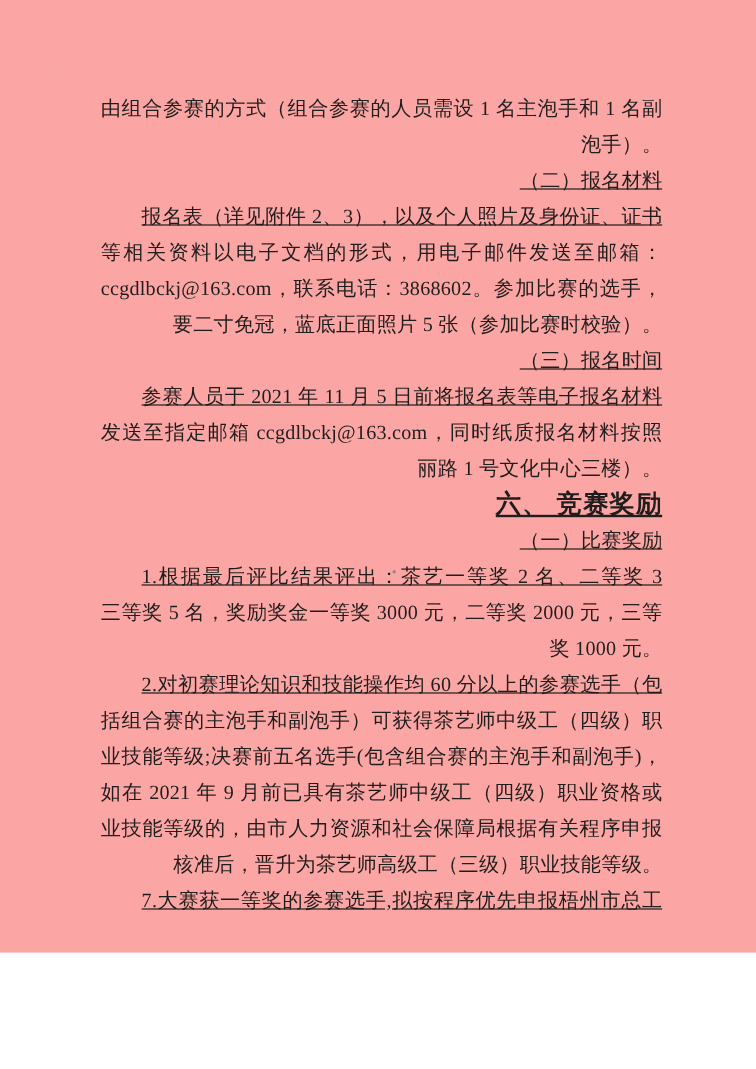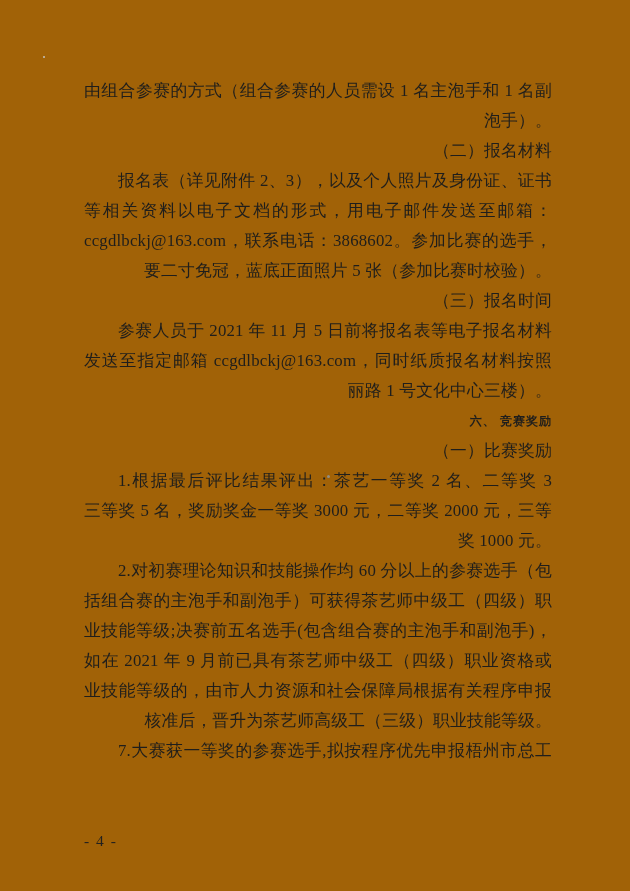--- a/index.html
+++ b/index.html
@@ -1,20 +1,20 @@
 <!DOCTYPE html>
 <html><head>
 <meta charset="utf-8">
 <style>
   html, body { margin: 0; padding: 0; background: #ffffff; }
   .page {
     position: relative;
     width: 630px;
-    height: 891px;
-    background: #a16207;
+    height: 794px;
+    background: #fca5a5;
     overflow: hidden;
     font-family: "Liberation Serif", "DejaVu Serif", serif;
     color: #1f1e1c;
   }
   .content {
     position: absolute;
     left: 84px;
     top: 76px;
     width: 468px;
   }
@@ -25,25 +25,26 @@
     overflow: hidden;
     text-align: right;
     letter-spacing: 0.2px;
   }
   .ln.j {
     text-align: justify;
     text-align-last: justify;
   }
   .ln.ind {
     text-indent: 34px;
+    text-decoration: underline;
   }
   .ln.heading {
     font-family: "Liberation Sans", "DejaVu Sans", sans-serif;
     font-weight: 700;
-    font-size: 12px;
+    font-size: 21px;
     letter-spacing: 1px;
   }
   .footer {
     position: absolute;
     left: 84px;
     top: 831px;
     font-size: 15.5px;
     line-height: 20px;
     letter-spacing: 1.5px;
     color: #22211f;

